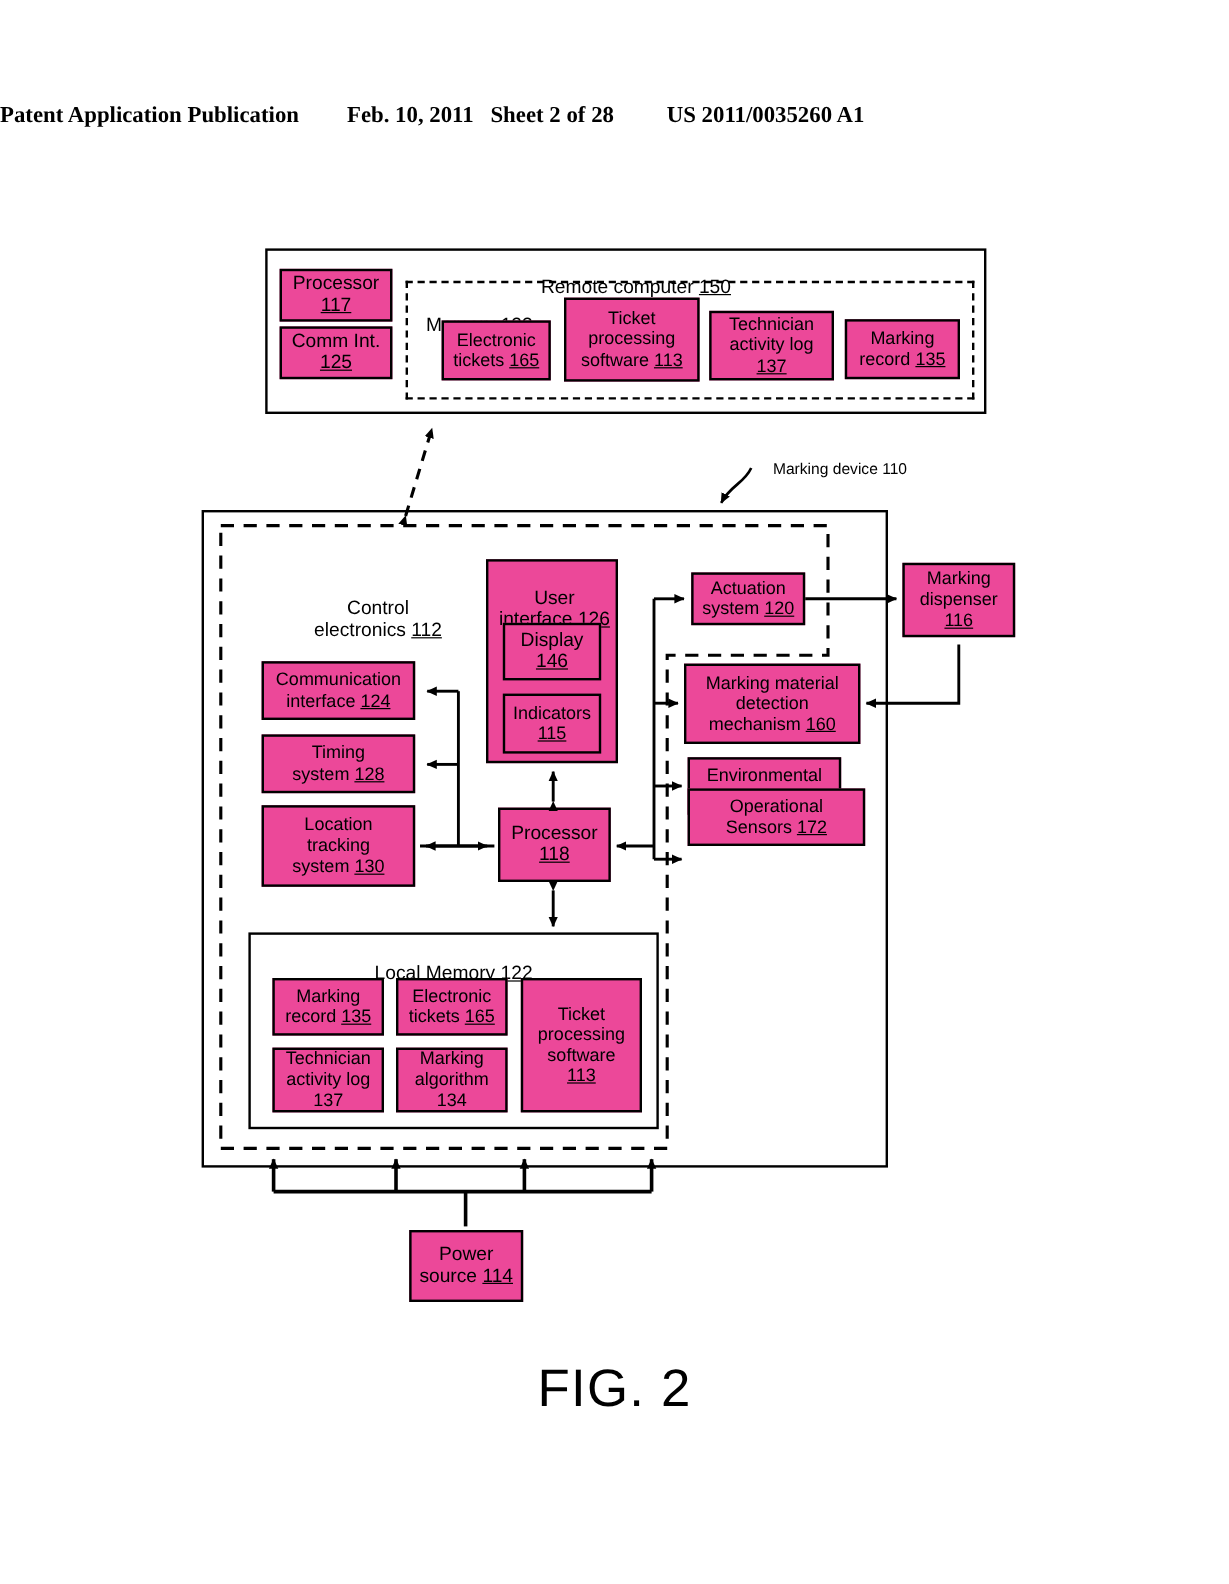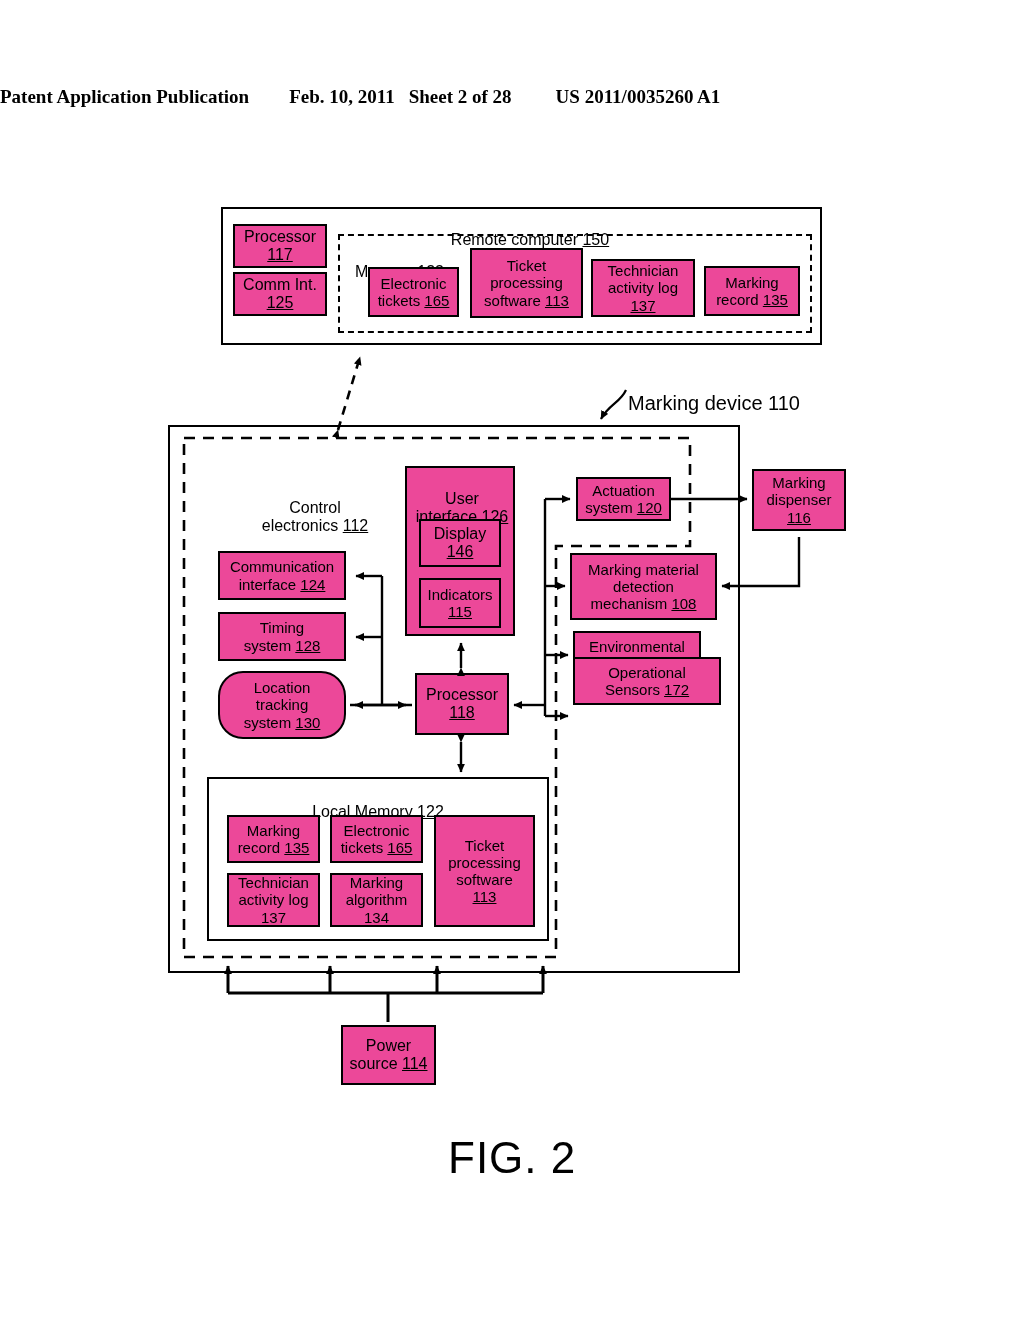--- a/index.html
+++ b/index.html
@@ -128,21 +128,21 @@
   </div>
 
   <div class="box" style="left:591px; top:259px; width:104px; height:58px; font-size:15px;">
     <div><span>Technician</span><br><span>activity log</span><br><span class="u">137</span></div>
   </div>
 
   <div class="box" style="left:704px; top:266px; width:96px; height:50px; font-size:15px;">
     <div><span>Marking</span><br><span>record</span> <span class="u">135</span></div>
   </div>
 
-  <div class="label" style="left:600px; top:369px; width:200px; text-align:right; font-size:20px;">
+  <div class="label" style="left:600px; top:369px; width:200px; text-align:center; font-size:13px;">
     <span>Marking device 110</span>
   </div>
 
   <div class="box-outer" style="left:168px; top:425px; width:572px; height:548px;"></div>
 
   <div class="label" style="left:230px; top:481px; width:170px;">
     <span>Control</span><br><span>electronics</span> <span class="u">112</span>
   </div>
 
   <div class="box" style="left:405px; top:466px; width:110px; height:170px; display:block; padding:0;">
@@ -158,38 +158,38 @@
   </div>
 
   <div class="box" style="left:218px; top:551px; width:128px; height:49px; font-size:15px;">
     <div><span>Communication</span><br><span>interface</span> <span class="u">124</span></div>
   </div>
 
   <div class="box" style="left:218px; top:612px; width:128px; height:49px; font-size:15px;">
     <div><span>Timing</span><br><span>system</span> <span class="u">128</span></div>
   </div>
 
-  <div class="box" style="left:218px; top:671px; width:128px; height:68px; font-size:15px;border-radius:25px;">
+  <div class="box" style="left:218px; top:671px; width:128px; height:68px; font-size:15px;">
     <div><span>Location</span><br><span>tracking</span><br><span>system</span> <span class="u">130</span></div>
   </div>
 
   <div class="box" style="left:415px; top:673px; width:94px; height:62px;">
     <div><span>Processor</span><br><span class="u">118</span></div>
   </div>
 
   <div class="box" style="left:576px; top:477px; width:95px; height:44px; font-size:15px;">
     <div><span>Actuation</span><br><span>system</span> <span class="u">120</span></div>
   </div>
 
   <div class="box" style="left:752px; top:469px; width:94px; height:62px; font-size:15px;">
     <div><span>Marking</span><br><span>dispenser</span><br><span class="u">116</span></div>
   </div>
 
   <div class="box" style="left:570px; top:553px; width:147px; height:67px; font-size:15px;">
-    <div><span>Marking material</span><br><span>detection</span><br><span>mechanism</span> <span class="u">108</span></div>
+    <div><span>Marking material</span><br><span>detection</span><br><span>mechanism</span> <span class="u">160</span></div>
   </div>
 
   <div class="box" style="left:573px; top:631px; width:128px; height:48px; font-size:15px;">
     <div><span>Environmental</span><br><span>Sensors</span> <span class="u">170</span></div>
   </div>
 
   <div class="box" style="left:573px; top:657px; width:148px; height:48px; font-size:15px;">
     <div><span>Operational</span><br><span>Sensors</span> <span class="u">172</span></div>
   </div>
 

